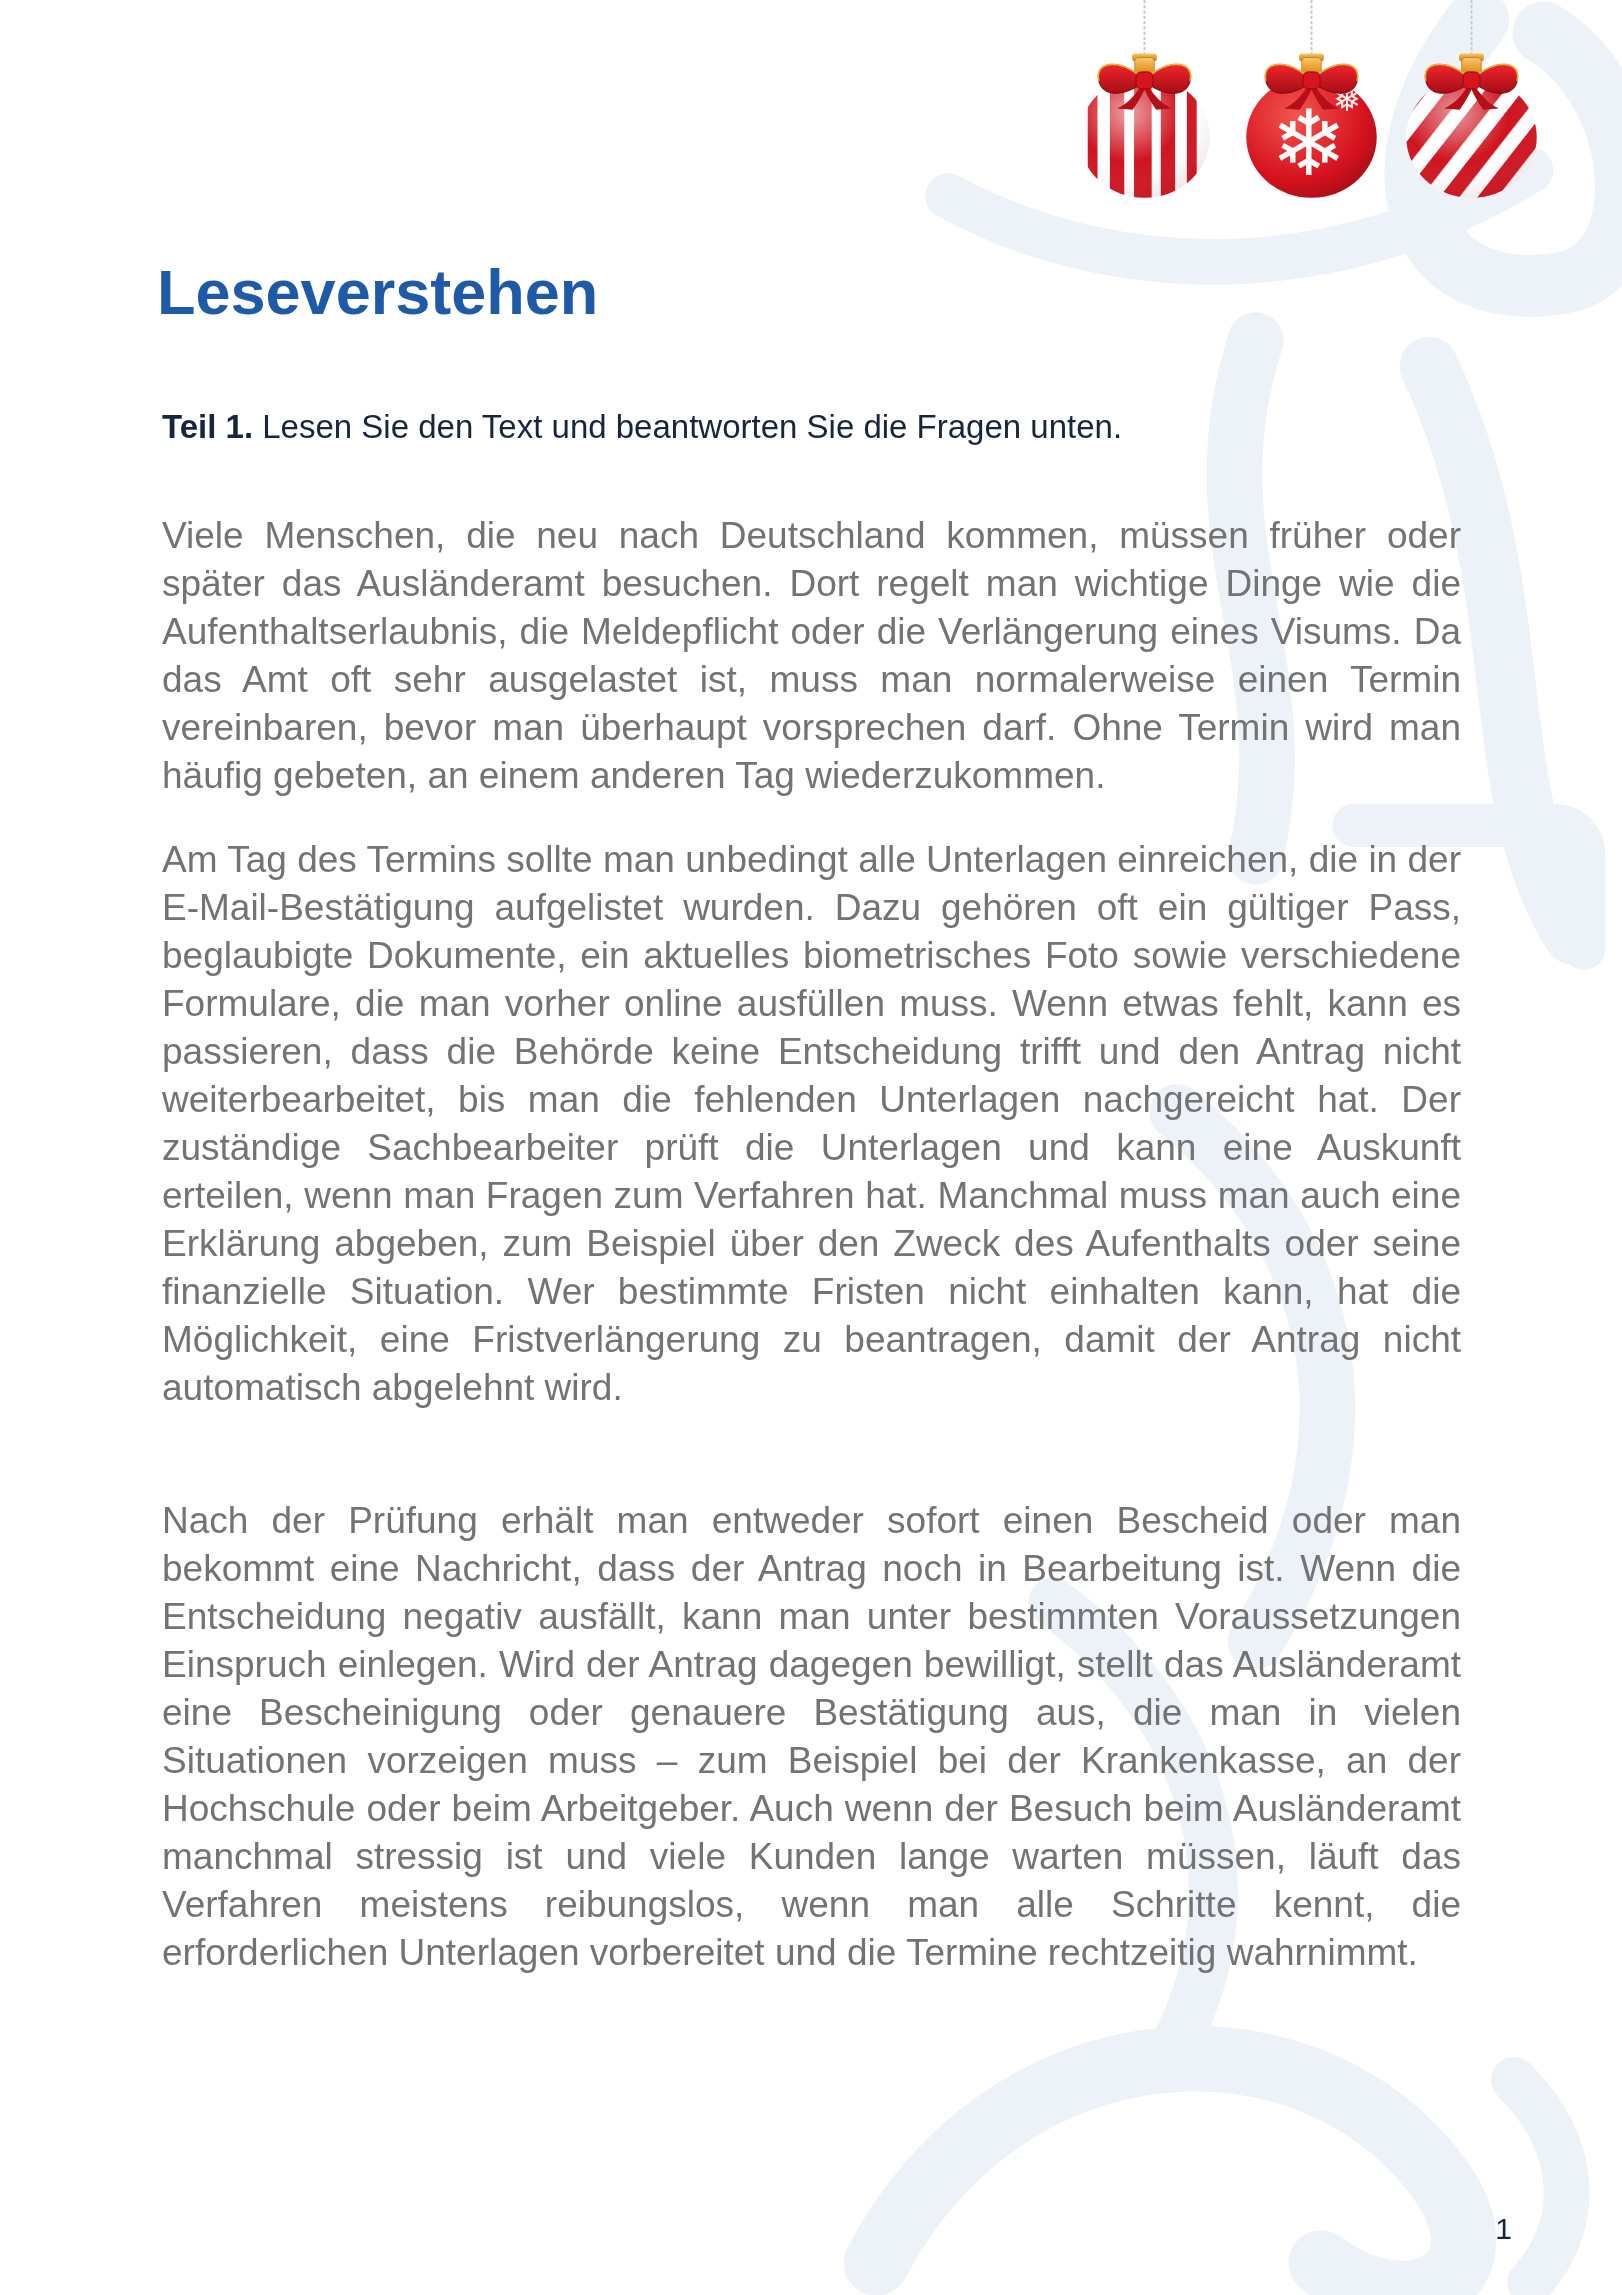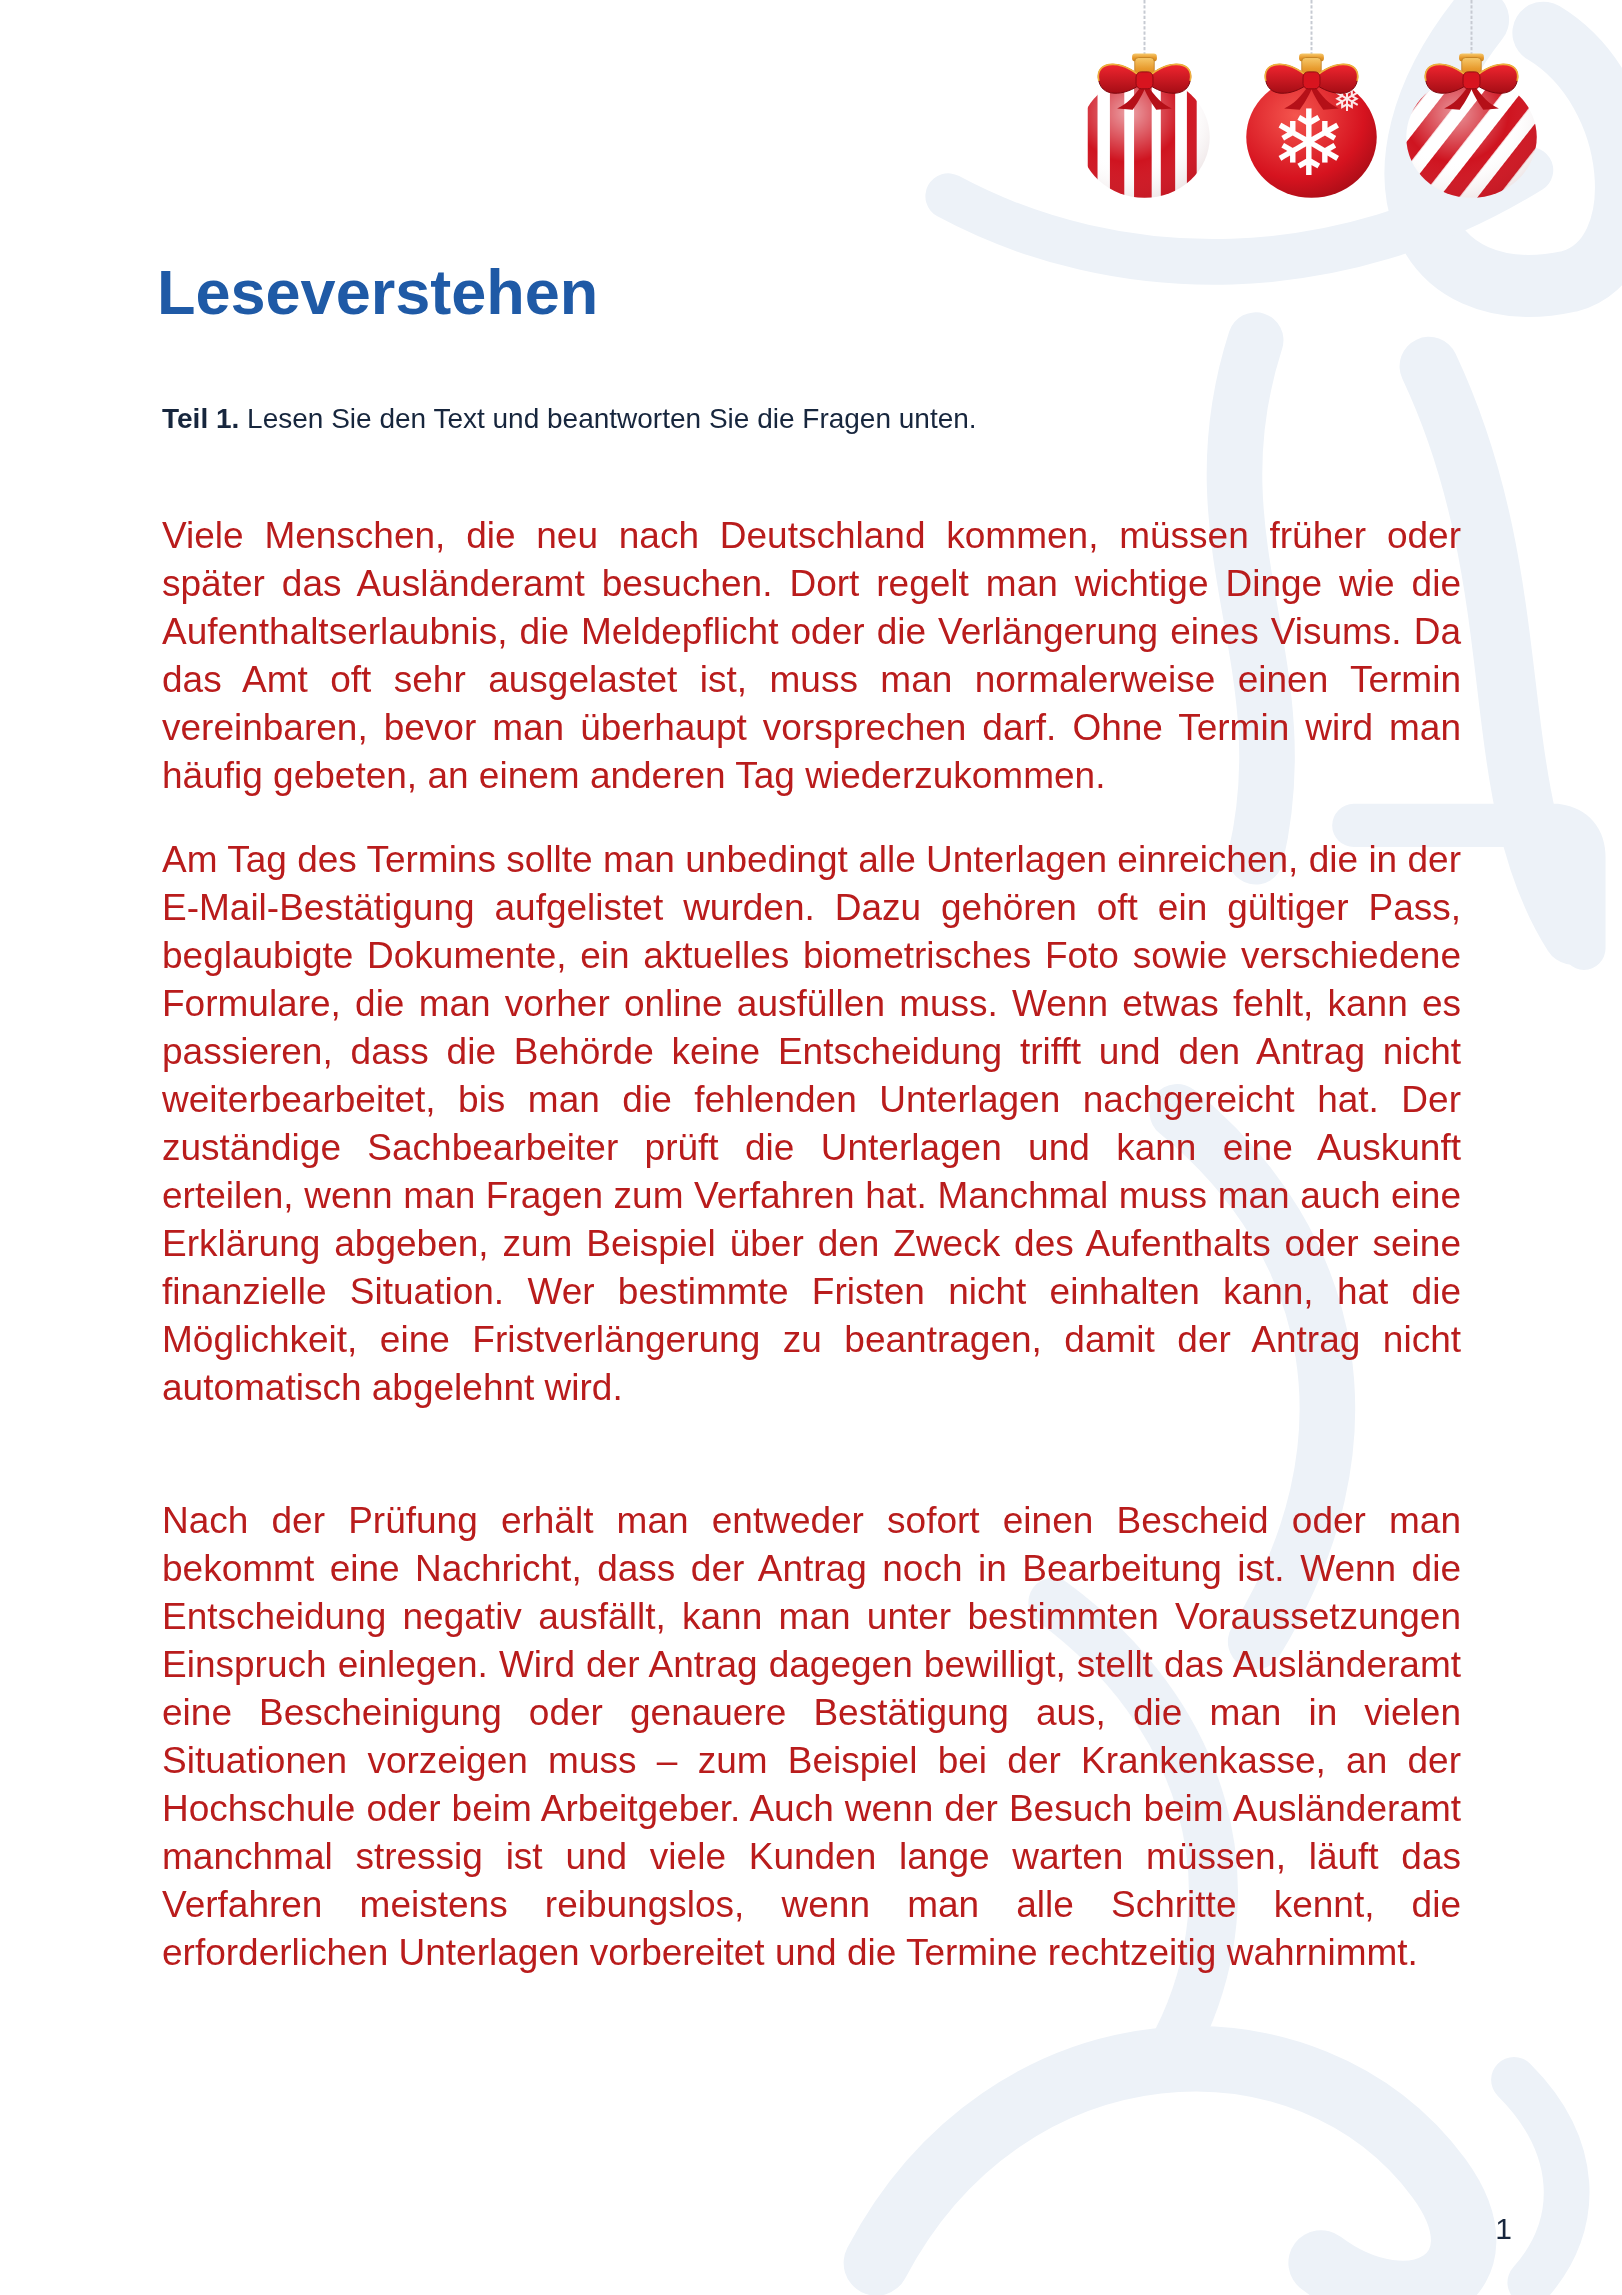--- a/index.html
+++ b/index.html
@@ -26,32 +26,32 @@
     font-size: 63px;
     font-weight: 700;
     color: #1f5aa6;
     letter-spacing: 0px;
     line-height: 1.1;
   }
   .instruction {
     position: absolute;
     left: 162px; top: 374px;
     width: 1299px;
-    font-size: 28px;
+    font-size: 33px;
     color: #17263d;
     line-height: 1.2;
   }
   .instruction .part { font-weight: 700; }
   .para {
     position: absolute;
     left: 162px;
     width: 1299px;
     font-size: 37px;
     line-height: 48px;
-    color: #b91c1c;
+    color: #737373;
     text-align: justify;
     text-justify: inter-word;
   }
   .para-1 { top: 475px; }
   .para-2 { top: 799px; }
   .para-3 { top: 1460px; }
   .page-number {
     position: absolute;
     right: 110px; top: 2212px;
     font-size: 30px;

